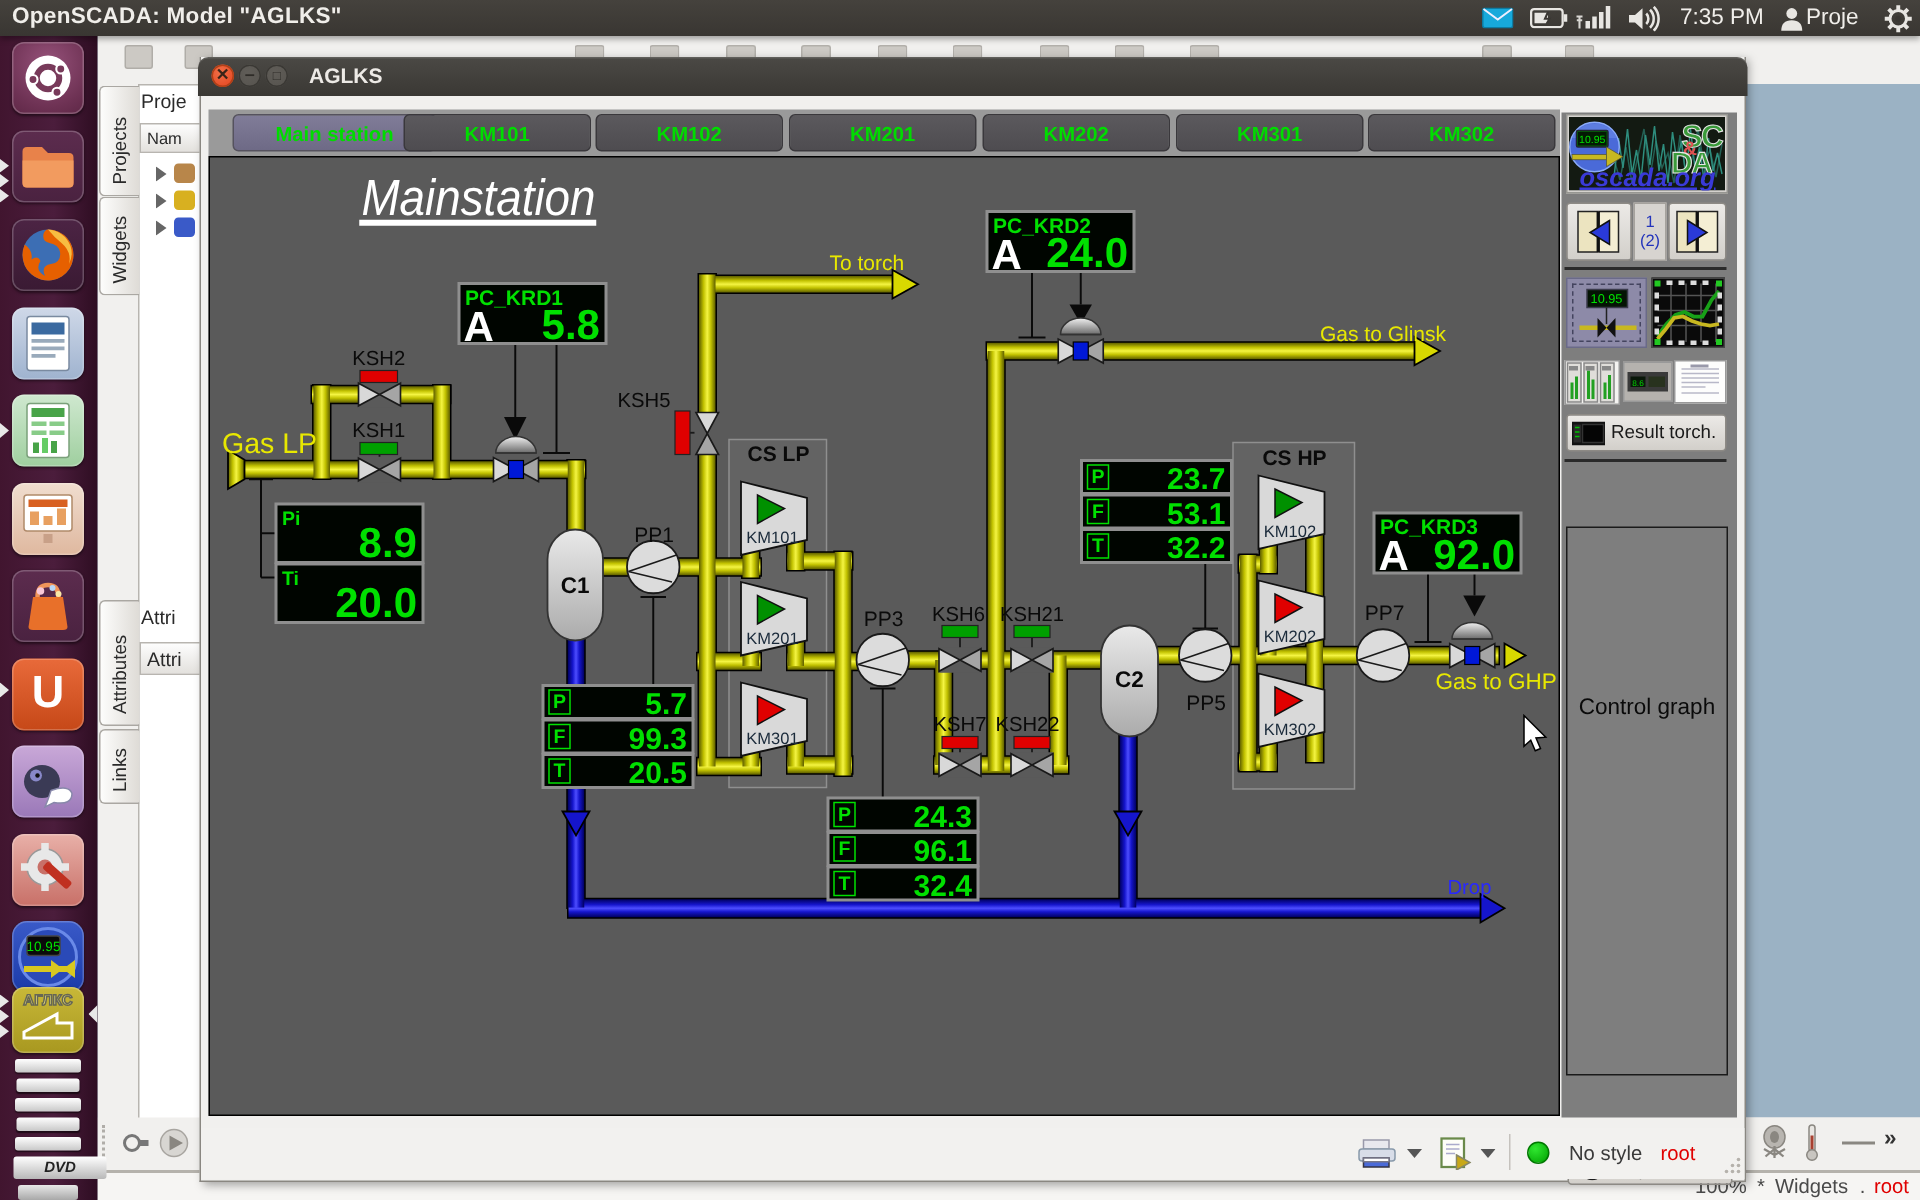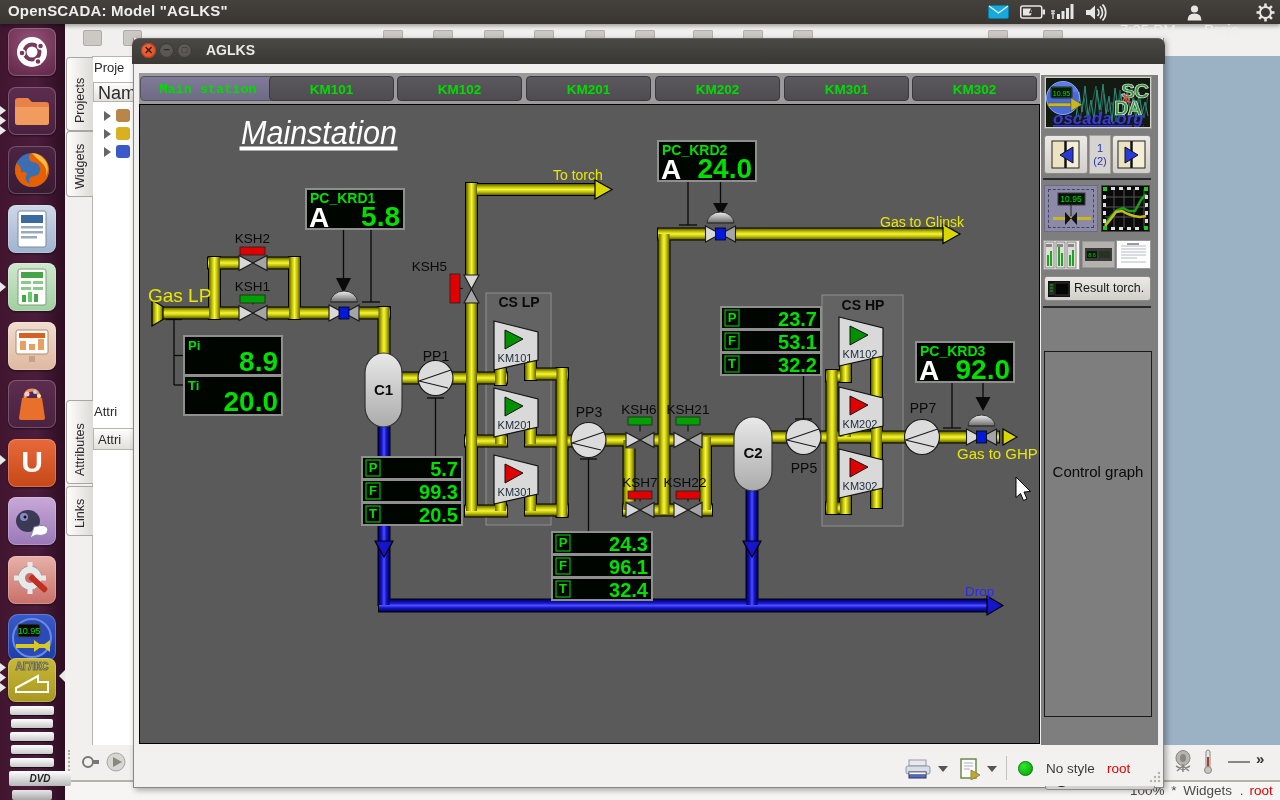--- a/index.html
+++ b/index.html
@@ -1,21 +1,21 @@
 <!DOCTYPE html>
 <html><head>
 <meta charset="utf-8">
 <style>
 html,body{margin:0;padding:0;}
 body{width:1280px;height:800px;overflow:hidden;position:relative;
   font-family:"Liberation Sans",sans-serif;background:#9bb2c4;}
 .abs{position:absolute;}
 #menubar{left:0;top:0;width:1280px;height:24px;background:linear-gradient(#45423d,#393632);color:#f0eeea;box-shadow:0 2px 4px rgba(0,0,0,0.35);z-index:5;}
 #menubar .title{position:absolute;left:8px;top:2px;font-size:15px;font-weight:bold;letter-spacing:0.2px;}
-#menubar .mtxt{position:absolute;top:21px;font-size:15px;color:#f0eeea;}
+#menubar .mtxt{position:absolute;top:3px;font-size:15px;color:#f0eeea;}
 #launcher{left:0;top:24px;width:65px;height:776px;background:linear-gradient(90deg,#41152f 0%,#4b1d3c 55%,#2e0d22 100%);}
 .tile{position:absolute;left:8px;width:48px;height:48px;border-radius:8px;box-shadow:inset 0 0 0 1px rgba(255,255,255,0.22), 0 1px 2px rgba(0,0,0,0.5);}
 #vwin{left:65px;top:24px;width:1215px;height:776px;background:#f1f0ee;}
 #mdi{left:135px;top:56px;width:1145px;height:689px;background:#9bb2c4;}
 #win{left:133px;top:38px;width:1031px;height:750px;background:#f1f0ee;border:1px solid #8a8781;border-top:none;box-shadow:2px 2px 6px rgba(0,0,0,0.35);box-sizing:border-box;}
 #titlebar{left:132px;top:38px;width:1033px;height:26px;background:linear-gradient(#4b4945,#3a3834);border-radius:7px 7px 0 0;box-shadow:inset 0 1px 0 rgba(255,255,255,0.12);}
 #titlebar .wtitle{position:absolute;left:74px;top:4px;font-size:14px;font-weight:bold;color:#edeae6;}
 .wbtn{position:absolute;top:5px;width:15px;height:15px;border-radius:50%;}
 .tabstrip{position:absolute;left:139px;top:73px;width:901px;height:31px;background:#9a9a9a;}
 .tab{position:absolute;top:76px;height:25px;background:linear-gradient(#5b595d,#4e4c50);border:1px solid #3a383c;border-radius:4px;color:#00dc00;font-weight:bold;font-size:13.5px;text-align:center;line-height:25px;box-sizing:border-box;}
@@ -88,21 +88,21 @@
     <div class="abs" style="left:534px;top:30px;width:18px;height:7px;background:#ccc9c4;border:1px solid #b3b0ab;border-radius:2px 2px 0 0;border-bottom:none;"></div>
     <div class="abs" style="left:585px;top:30px;width:18px;height:7px;background:#ccc9c4;border:1px solid #b3b0ab;border-radius:2px 2px 0 0;border-bottom:none;"></div>
     <div class="abs" style="left:635px;top:30px;width:18px;height:7px;background:#ccc9c4;border:1px solid #b3b0ab;border-radius:2px 2px 0 0;border-bottom:none;"></div>
     <div class="abs" style="left:693px;top:30px;width:18px;height:7px;background:#ccc9c4;border:1px solid #b3b0ab;border-radius:2px 2px 0 0;border-bottom:none;"></div>
     <div class="abs" style="left:743px;top:30px;width:18px;height:7px;background:#ccc9c4;border:1px solid #b3b0ab;border-radius:2px 2px 0 0;border-bottom:none;"></div>
     <div class="abs" style="left:793px;top:30px;width:18px;height:7px;background:#ccc9c4;border:1px solid #b3b0ab;border-radius:2px 2px 0 0;border-bottom:none;"></div>
     <div class="abs" style="left:988px;top:30px;width:18px;height:7px;background:#ccc9c4;border:1px solid #b3b0ab;border-radius:2px 2px 0 0;border-bottom:none;"></div>
     <div class="abs" style="left:1043px;top:30px;width:18px;height:7px;background:#ccc9c4;border:1px solid #b3b0ab;border-radius:2px 2px 0 0;border-bottom:none;"></div>
     <div class="abs" style="left:92px;top:56px;width:43px;height:689px;background:#fff;border:1px solid #b8b5b0;"></div>
     <div class="abs" style="left:94px;top:60px;font-size:13px;color:#2a2a2a;text-align:right;">Proje</div>
-    <div class="abs" style="left:93px;top:82px;width:42px;height:20px;background:linear-gradient(#fdfdfd,#e3e1dd);border:1px solid #b8b5b0;font-size:18px;color:#2a2a2a;padding-left:4px;line-height:20px;box-sizing:border-box;">Nam</div>
+    <div class="abs" style="left:93px;top:82px;width:42px;height:20px;background:linear-gradient(#fdfdfd,#e3e1dd);border:1px solid #b8b5b0;font-size:11px;color:#2a2a2a;padding-left:4px;line-height:20px;box-sizing:border-box;">Nam</div>
     <svg class="abs" style="left:103px;top:111px;" width="9" height="10">
       <polygon points="1,0 8,5 1,10" fill="#666"></polygon>
     </svg>
     <div class="abs" style="left:116px;top:109px;width:14px;height:13px;background:#b8864a;border-radius:3px;"></div>
     <svg class="abs" style="left:103px;top:129px;" width="9" height="10">
       <polygon points="1,0 8,5 1,10" fill="#666"></polygon>
     </svg>
     <div class="abs" style="left:116px;top:127px;width:14px;height:13px;background:#d8b020;border-radius:3px;"></div>
     <svg class="abs" style="left:103px;top:147px;" width="9" height="10">
       <polygon points="1,0 8,5 1,10" fill="#666"></polygon>
@@ -150,21 +150,21 @@
   </div>
 <div class="abs" id="win"></div>
 <div class="abs" id="titlebar">
   <div class="wtitle">AGLKS</div>
   <div class="wbtn" style="left:9px;background:radial-gradient(circle at 40% 35%,#f07048,#e8502a 65%,#d04020);box-shadow:inset 0 0 0 1px #b04018;color:#3a2418;font-size:11px;font-weight:bold;text-align:center;line-height:14.5px;">✕</div>
   <div class="wbtn" style="left:27px;background:radial-gradient(circle at 40% 35%,#605d58,#55524d);box-shadow:inset 0 0 0 1px #3a3834;color:#2e2c28;font-size:12px;font-weight:bold;text-align:center;line-height:13.5px;">–</div>
   <div class="wbtn" style="left:45px;background:radial-gradient(circle at 40% 35%,#605d58,#55524d);box-shadow:inset 0 0 0 1px #3a3834;color:#2e2c28;font-size:9px;font-weight:bold;text-align:center;line-height:15px;">□</div>
 </div>
 <div class="tabstrip"></div>
 <div id="tabs">
-    <div class="tab tabsel abs" style="left:140px;width:136px;font-family:Liberation Mono, monospace;">Main station</div>
+    <div class="tab tabsel abs" style="left:155px;width:136px;">Main station</div>
     <div class="tab abs" style="left:269px;width:125px;">KM101</div>
     <div class="tab abs" style="left:397px;width:125px;">KM102</div>
     <div class="tab abs" style="left:526px;width:125px;">KM201</div>
     <div class="tab abs" style="left:655px;width:125px;">KM202</div>
     <div class="tab abs" style="left:784px;width:125px;">KM301</div>
     <div class="tab abs" style="left:912px;width:125px;">KM302</div>
   </div>
 <div class="abs" id="rpanel"></div>
 <div id="rpitems">
     <div class="abs" style="left:1044px;top:76px;width:108px;height:53px;background:#d5d2ce;border:1px solid #979792;padding:1px;box-sizing:border-box;">

